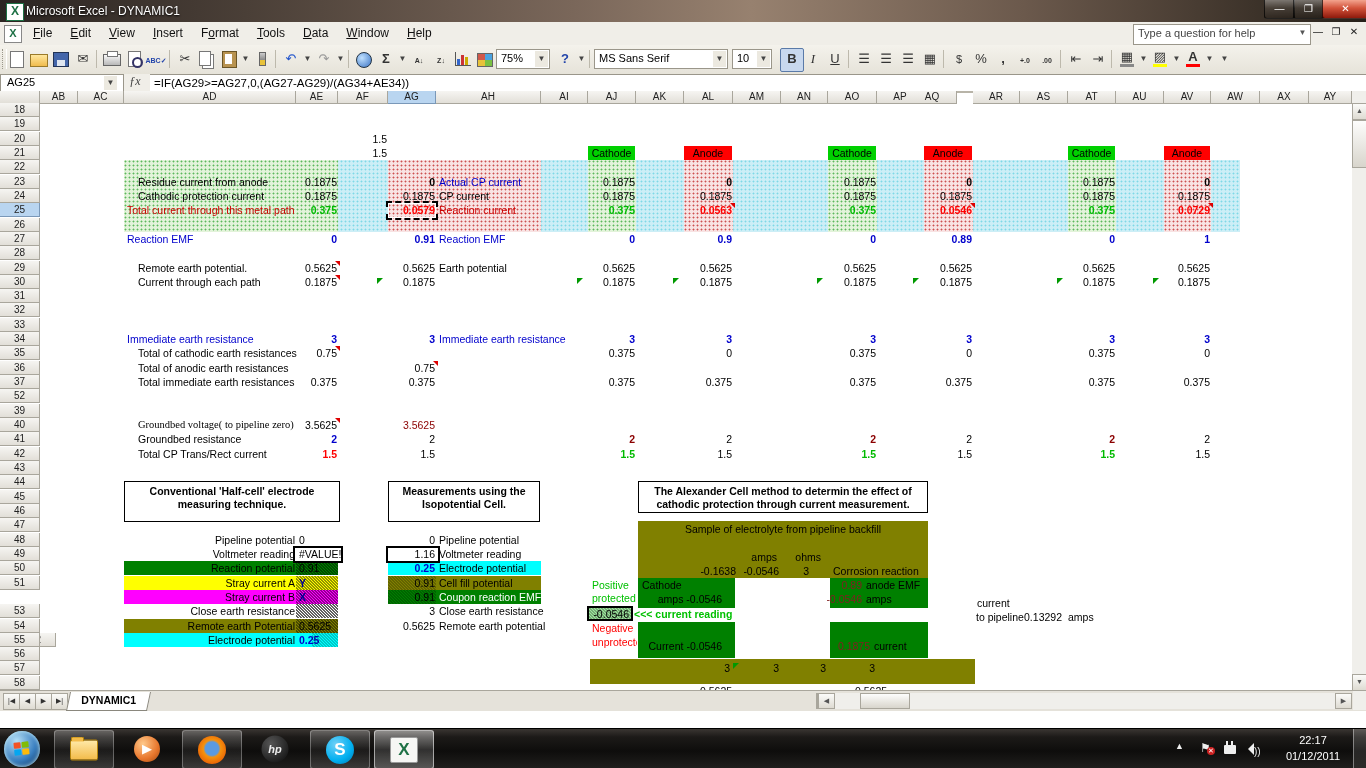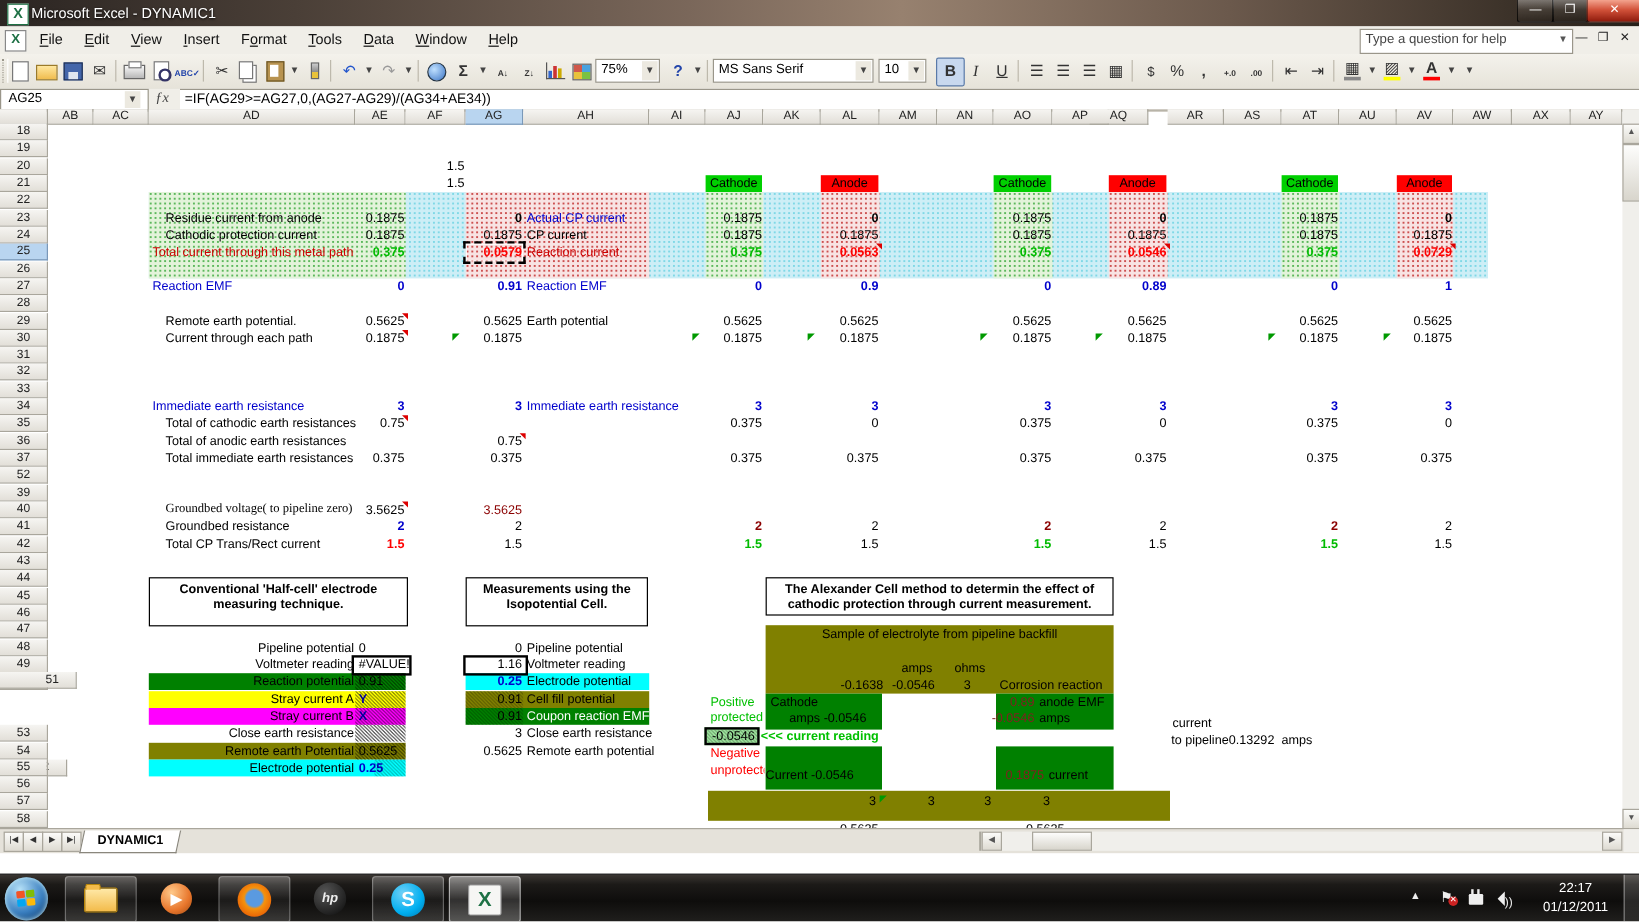--- a/index.html
+++ b/index.html
@@ -283,21 +283,21 @@
       <div class="rowhdr" style="position: absolute; left: 0px; top: 432px; width: 39px; height: 13px; line-height: 13px;">41</div>
       <div class="rowhdr" style="position: absolute; left: 0px; top: 447px; width: 39px; height: 13px; line-height: 13px;">42</div>
       <div class="rowhdr" style="position: absolute; left: 0px; top: 461px; width: 39px; height: 13px; line-height: 13px;">43</div>
       <div class="rowhdr" style="position: absolute; left: 0px; top: 475px; width: 39px; height: 13px; line-height: 13px;">44</div>
       <div class="rowhdr" style="position: absolute; left: 0px; top: 490px; width: 39px; height: 13px; line-height: 13px;">45</div>
       <div class="rowhdr" style="position: absolute; left: 0px; top: 504px; width: 39px; height: 13px; line-height: 13px;">46</div>
       <div class="rowhdr" style="position: absolute; left: 0px; top: 518px; width: 39px; height: 13px; line-height: 13px;">47</div>
       <div class="rowhdr" style="position: absolute; left: 0px; top: 533px; width: 39px; height: 13px; line-height: 13px;">48</div>
       <div class="rowhdr" style="position: absolute; left: 0px; top: 547px; width: 39px; height: 13px; line-height: 13px;">49</div>
       <div class="rowhdr" style="position: absolute; left: 0px; top: 561px; width: 39px; height: 13px; line-height: 13px;">50</div>
-      <div class="rowhdr" style="position: absolute; left: 0px; top: 560px; width: 39px; height: 13px; line-height: 13px; padding-left: 24px;">51</div>
+      <div class="rowhdr" style="position: absolute; left: 0px; top: 576px; width: 39px; height: 13px; line-height: 13px;">51</div>
       <div class="rowhdr" style="position: absolute; left: 16px; top: 590px; width: 39px; height: 13px; line-height: 13px; margin-top: 43px;">52</div>
       <div class="rowhdr" style="position: absolute; left: 0px; top: 604px; width: 39px; height: 13px; line-height: 13px;">53</div>
       <div class="rowhdr" style="position: absolute; left: 0px; top: 619px; width: 39px; height: 13px; line-height: 13px;">54</div>
       <div class="rowhdr" style="position: absolute; left: 0px; top: 633px; width: 39px; height: 13px; line-height: 13px;">55</div>
       <div class="rowhdr" style="position: absolute; left: 0px; top: 647px; width: 39px; height: 13px; line-height: 13px;">56</div>
       <div class="rowhdr" style="position: absolute; left: 0px; top: 661px; width: 39px; height: 13px; line-height: 13px;">57</div>
       <div class="rowhdr" style="position: absolute; left: 0px; top: 676px; width: 39px; height: 13px; line-height: 13px;">58</div>
       <div class="band-c" style="position: absolute; left: 124px; top: 160px; width: 1116px; height: 72px;"></div>
       <div class="band-g" style="position: absolute; left: 124px; top: 160px; width: 214px; height: 72px;"></div>
       <div class="band-r" style="position: absolute; left: 388px; top: 160px; width: 153px; height: 72px;"></div>
@@ -487,21 +487,21 @@
       <div class="float " style="position: absolute; left: 684px; top: 565px; text-align: right; width: 52px;">-0.1638</div>
       <div class="float " style="position: absolute; left: 731px; top: 565px; text-align: right; width: 48px;">-0.0546</div>
       <div class="float " style="position: absolute; left: 781px; top: 565px; text-align: right; width: 28px;">3</div>
       <div class="float " style="position: absolute; left: 833px; top: 565px; text-align: left;">Corrosion  reaction</div>
       <div class="float grn" style="position: absolute; left: 592px; top: 579px; text-align: left;">Positive</div>
       <div class="float grn" style="position: absolute; left: 592px; top: 592px; text-align: left;">protected</div>
       <div class="float " style="position: absolute; left: 642px; top: 579px; text-align: left;">Cathode</div>
       <div class="float " style="position: absolute; left: 638px; top: 593px; text-align: right; width: 84px;">amps  -0.0546</div>
       <div class="float redt" style="position: absolute; left: 592px; top: 622px; text-align: left;">Negative</div>
       <div class="float redt" style="position: absolute; left: 592px; top: 636px; text-align: left; width: 45px; overflow: hidden; white-space: nowrap;">unprotected</div>
-      <div class="float " style="position: absolute; left: 638px; top: 640px; text-align: left; width: 84px;">Current  -0.0546</div>
+      <div class="float " style="position: absolute; left: 638px; top: 640px; text-align: right; width: 84px;">Current  -0.0546</div>
       <div class="float mar" style="position: absolute; left: 828px; top: 579px; text-align: right; width: 34px;">0.89</div>
       <div class="float " style="position: absolute; left: 866px; top: 579px; text-align: left;">anode EMF</div>
       <div class="float mar" style="position: absolute; left: 824px; top: 593px; text-align: right; width: 38px;">-0.0546</div>
       <div class="float " style="position: absolute; left: 866px; top: 593px; text-align: left;">amps</div>
       <div class="float mar" style="position: absolute; left: 824px; top: 640px; text-align: right; width: 46px;">0.1875</div>
       <div class="float " style="position: absolute; left: 874px; top: 640px; text-align: left;">current</div>
       <div class="float grnb" style="position: absolute; left: 634px; top: 608px; text-align: left;">&lt;&lt;&lt; current reading</div>
       <div class="float " style="position: absolute; left: 977px; top: 597px; text-align: left;">current</div>
       <div class="float " style="position: absolute; left: 976px; top: 611px; text-align: left;">to pipeline</div>
       <div class="float " style="position: absolute; left: 1020px; top: 611px; text-align: right; width: 42px;">0.13292</div>

